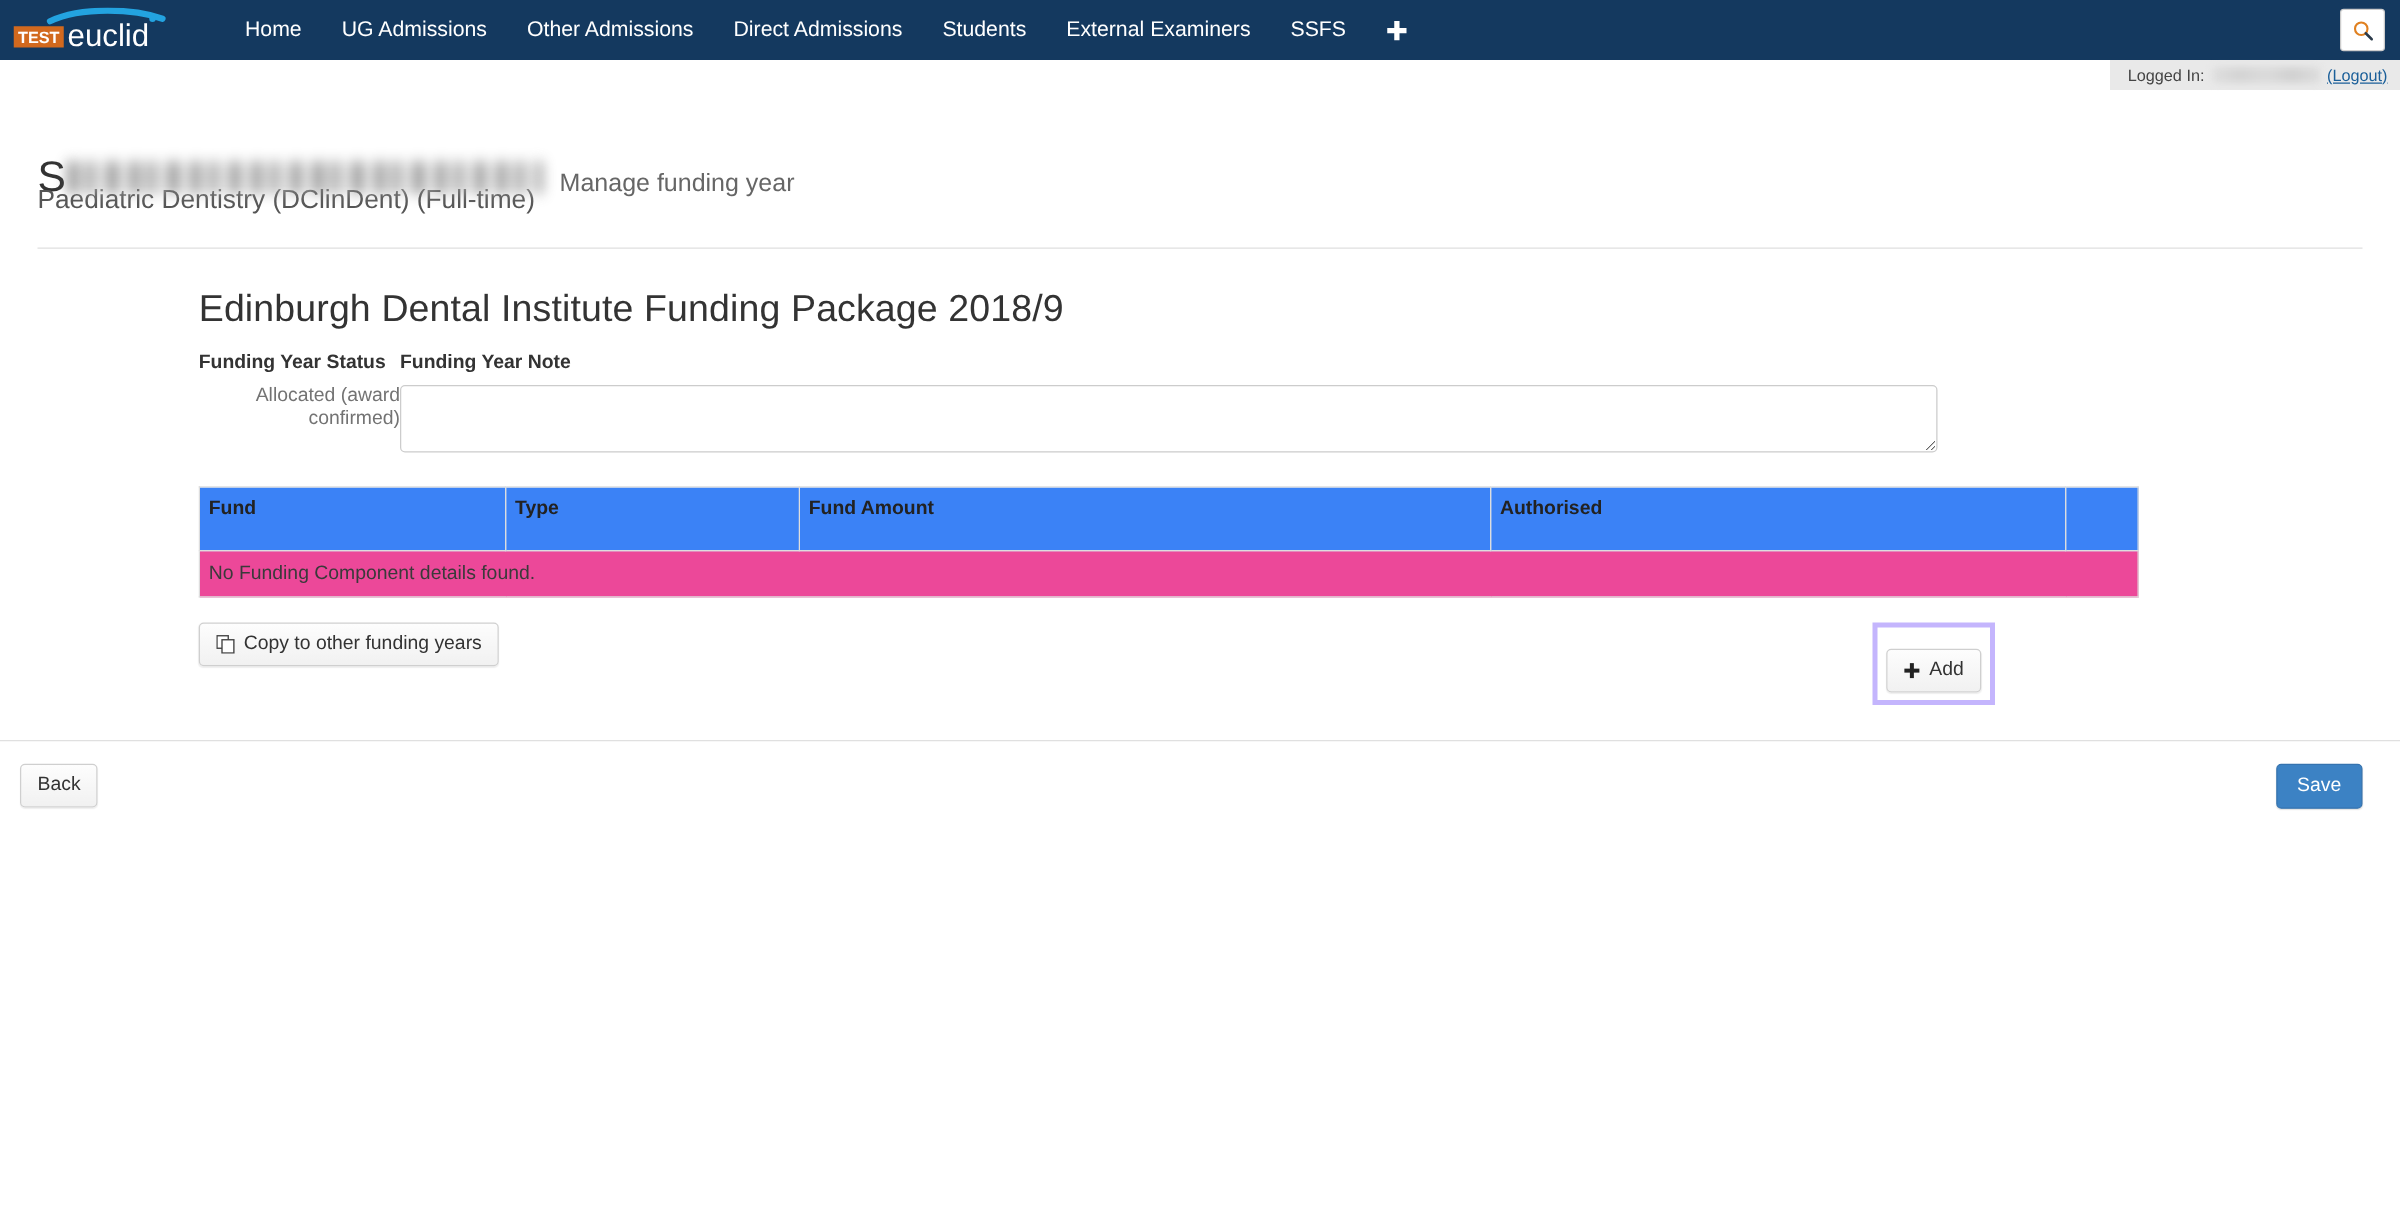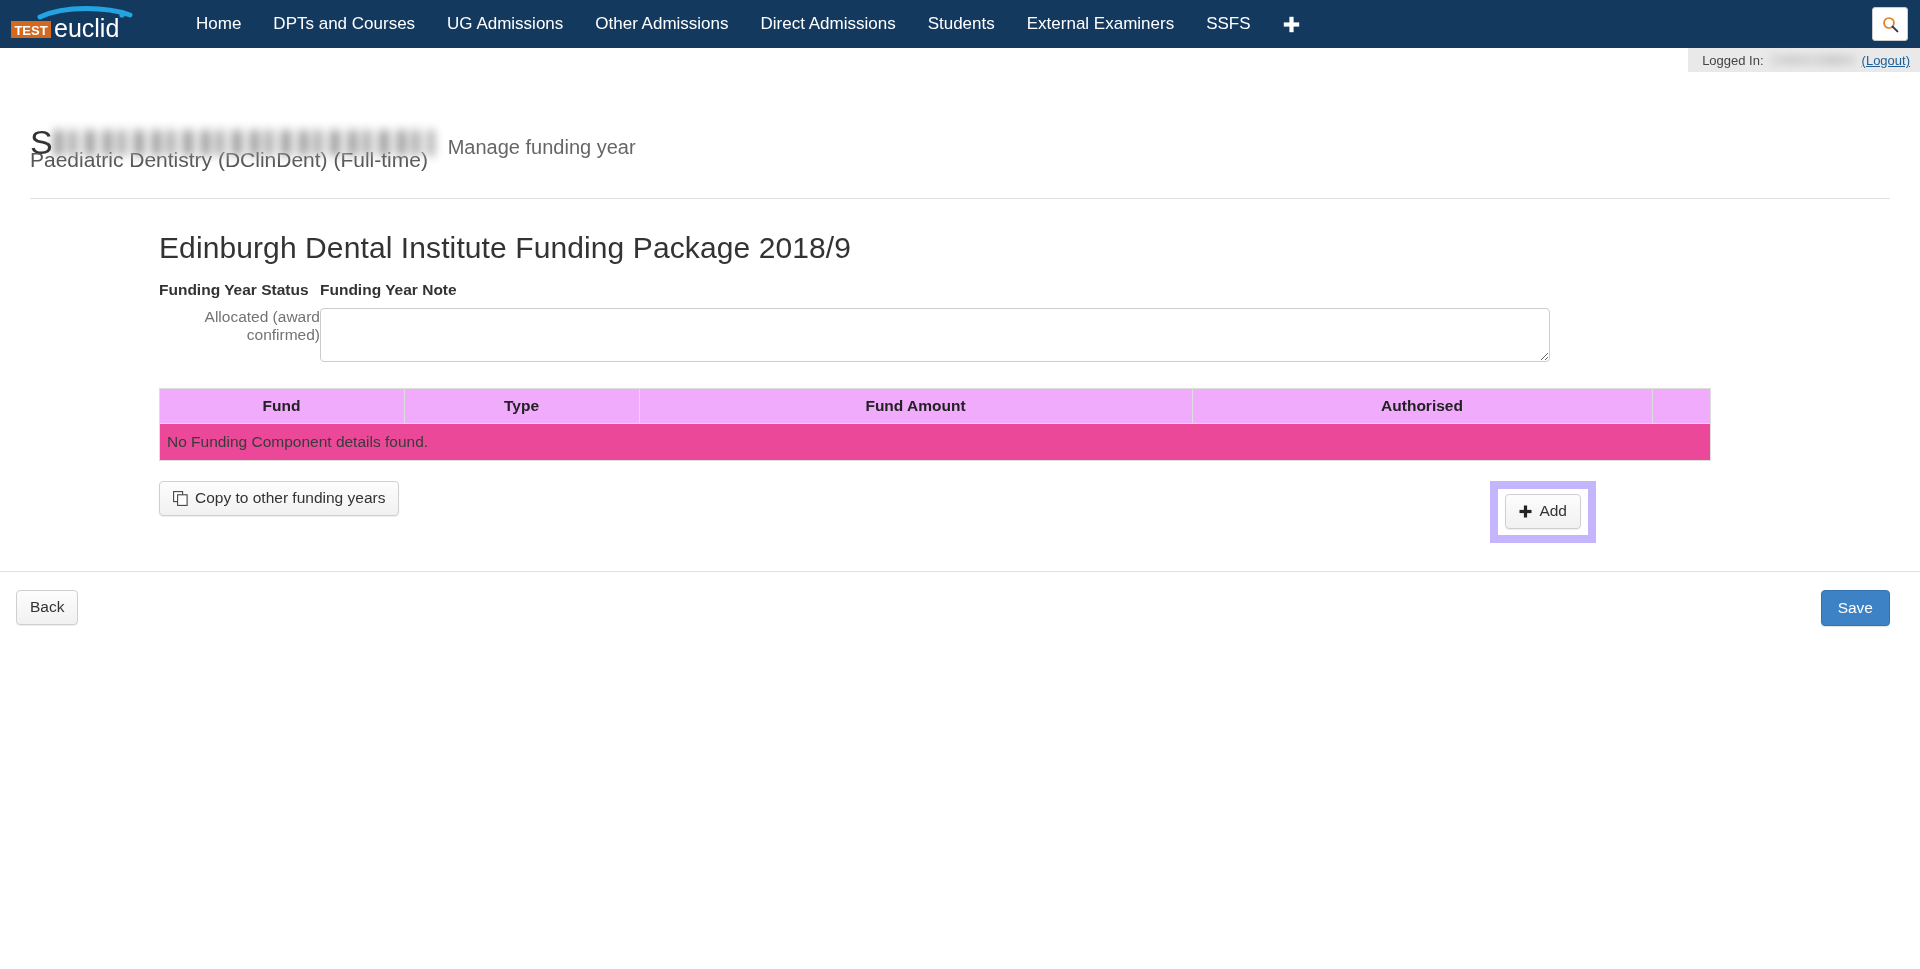--- a/index.html
+++ b/index.html
@@ -209,27 +209,27 @@
 
   
   table.fund-table {
     border-collapse: collapse;
     width: 1551px;
     margin-top: 22px;
     margin-left: 4px;
     table-layout: fixed;
   }
   table.fund-table th {
-    text-align: center;
+    text-align: left;
     font-size: 15.5px;
     font-weight: bold;
     color: #222222;
-    padding: 8px 8px 8px 7px;
+    padding: 8px 8px 24px 7px;
     border: 1px solid #dddddd;
-    background: #f0abfc;
+    background: #3b82f6;
     height: 31px;
   }
   table.fund-table td.empty-cell {
     font-size: 15.5px;
     color: #3a3a3a;
     background: #ec4899;
     border: 1px solid #dddddd;
     padding: 9px 8px 9px 7px;
     height: 32px;
   }
@@ -258,22 +258,22 @@
     padding: 7px 13px;
     cursor: pointer;
     display: inline-flex;
     align-items: center;
     gap: 7px;
     box-shadow: 0 1px 1px rgba(0,0,0,.07);
     line-height: 1.2;
     white-space: nowrap;
   }
   .add-highlight {
-    border: 8px solid #c4b5fd;
-    padding: 5px 7px 6px 7px;
+    border: 4px solid #c4b5fd;
+    padding: 17px 7px 6px 7px;
     display: inline-block;
   }
 
   
   .footer-hr {
     border: 0;
     border-top: 1px solid #e0e0e0;
     margin: 28px 0 0 0;
   }
   .footer-row {
@@ -304,21 +304,20 @@
       <path d="M30 11 C55 -1, 98 1, 120 9" stroke="#23a3e0" stroke-width="5" fill="none" stroke-linecap="round"></path>
       <circle cx="112" cy="9" r="2.6" fill="#23a3e0"></circle>
       <rect x="1" y="15" width="40" height="17" fill="#d2691e"></rect>
       <text x="21" y="28.5" font-family="Liberation Sans, sans-serif" font-size="13" font-weight="bold" fill="#ffffff" text-anchor="middle">TEST</text>
       <text x="44" y="31" font-family="Liberation Sans, sans-serif" font-size="25" fill="#ffffff">euclid</text>
     </svg>
   </a>
 
   <div class="nav-items">
     <a class="nav-link" href="#">Home</a>
-    <a class="nav-link" href="#">DPTs and Courses</a>
     <a class="nav-link" href="#">UG Admissions</a>
     <a class="nav-link" href="#">Other Admissions</a>
     <a class="nav-link" href="#">Direct Admissions</a>
     <a class="nav-link" href="#">Students</a>
     <a class="nav-link" href="#">External Examiners</a>
     <a class="nav-link" href="#">SSFS</a>
     <span class="nav-plus">
       <svg width="17" height="17" viewBox="0 0 17 17">
         <rect x="6.4" y="0.8" width="4.2" height="15.4" fill="#ffffff"></rect>
         <rect x="0.8" y="6.4" width="15.4" height="4.2" fill="#ffffff"></rect>

